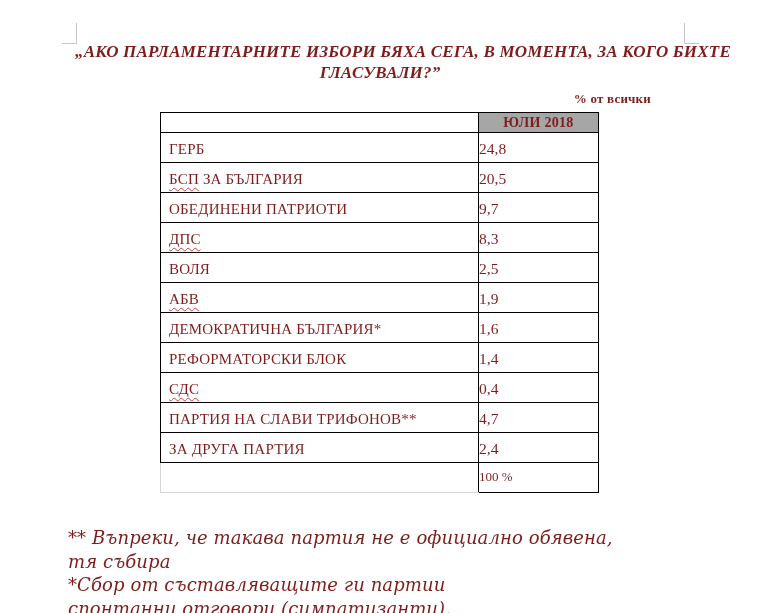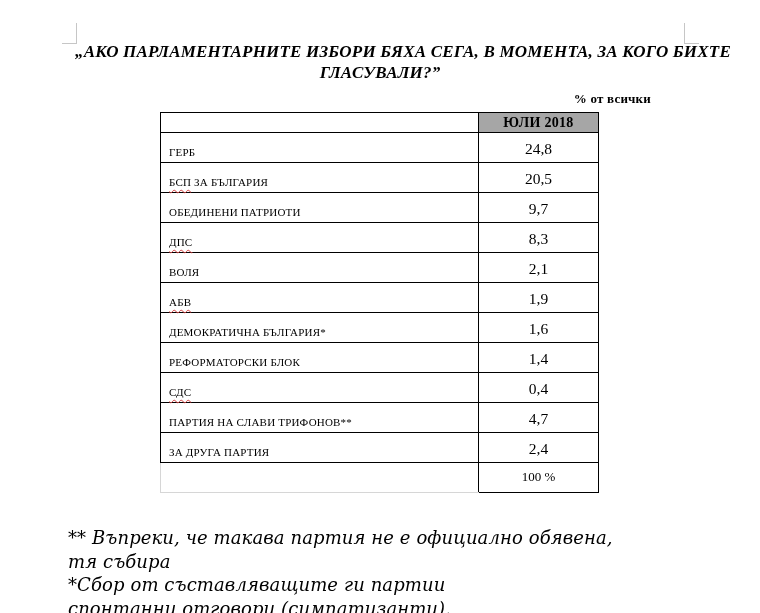--- a/index.html
+++ b/index.html
@@ -4,21 +4,21 @@
 <style>
   :root{
     --hbg:#a6a6a6;
     --border:#000000;
     --sq:#d23f3f;
     --crop:#c6c6c6;
   }
   html,body{margin:0;padding:0;background:#ffffff;}
   .canvas{
     position:relative;width:760px;height:613px;background:#ffffff;
-    font-family:"Liberation Serif","DejaVu Serif",serif;color:#000000;
+    font-family:"Liberation Serif","DejaVu Serif",serif;color:#7f1d1d;
     overflow:hidden;
   }
   .crop-mark{position:absolute;width:14px;height:20px;}
   .crop-mark.tl{left:62px;top:23px;border-right:1px solid var(--crop);border-bottom:1px solid var(--crop);}
   .crop-mark.tr{left:684px;top:23px;border-left:1px solid var(--crop);border-bottom:1px solid var(--crop);}
   .title{
     position:absolute;left:75px;top:41px;width:610px;text-align:center;
     font-weight:bold;font-style:italic;font-size:17px;line-height:21px;
     letter-spacing:0.2px;
   }
@@ -35,24 +35,24 @@
   .poll col.c1{width:318px;}
   .poll col.c2{width:120px;}
   .poll thead tr{height:20px;}
   .poll th.hdr{
     background:var(--hbg);text-align:center;vertical-align:middle;
     font-weight:bold;font-size:14px;letter-spacing:0.3px;
   }
   .poll tbody tr{height:30px;}
   .poll td.lbl{
     text-align:left;vertical-align:bottom;padding:0 0 4px 8px;
-    font-size:11px;letter-spacing:0.2px;
+    font-size:15px;letter-spacing:0.2px;
   }
   .poll td.val{
-    text-align:center;vertical-align:bottom;padding:0 0 4px 0;
+    text-align:left;vertical-align:bottom;padding:0 0 4px 0;
     font-size:15.5px;
   }
   .poll td.ghost{
     border-left:1px solid #d6d6d6;
     border-bottom:1px solid #d6d6d6;
     border-right:none;
   }
   .poll td.total{
     font-size:13px;vertical-align:middle;padding-bottom:2px;
   }
@@ -107,21 +107,21 @@
         <tr>
           <td class="lbl">ОБЕДИНЕНИ ПАТРИОТИ</td>
           <td class="val">9,7</td>
         </tr>
         <tr>
           <td class="lbl"><span class="sq">ДПС</span></td>
           <td class="val">8,3</td>
         </tr>
         <tr>
           <td class="lbl">ВОЛЯ</td>
-          <td class="val">2,1</td>
+          <td class="val">2,5</td>
         </tr>
         <tr>
           <td class="lbl"><span class="sq">АБВ</span></td>
           <td class="val">1,9</td>
         </tr>
         <tr>
           <td class="lbl">ДЕМОКРАТИЧНА БЪЛГАРИЯ*</td>
           <td class="val">1,6</td>
         </tr>
         <tr>

